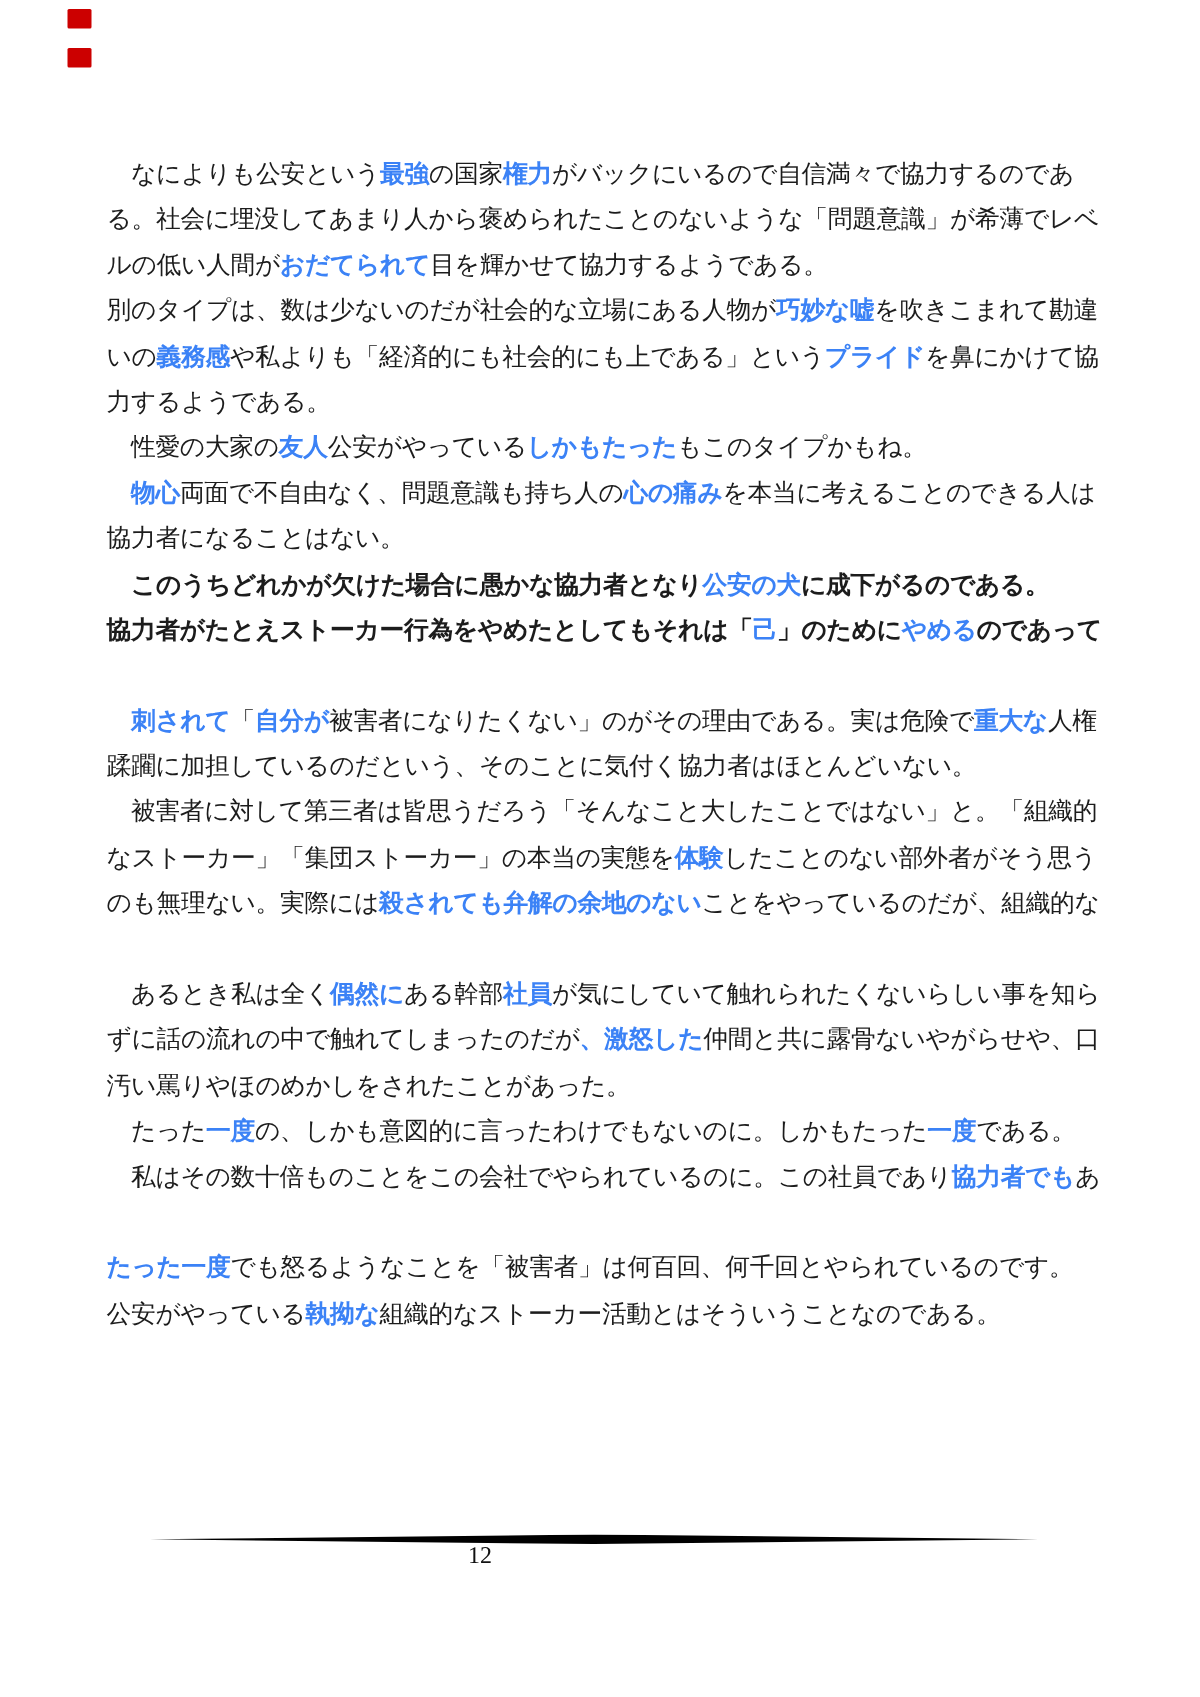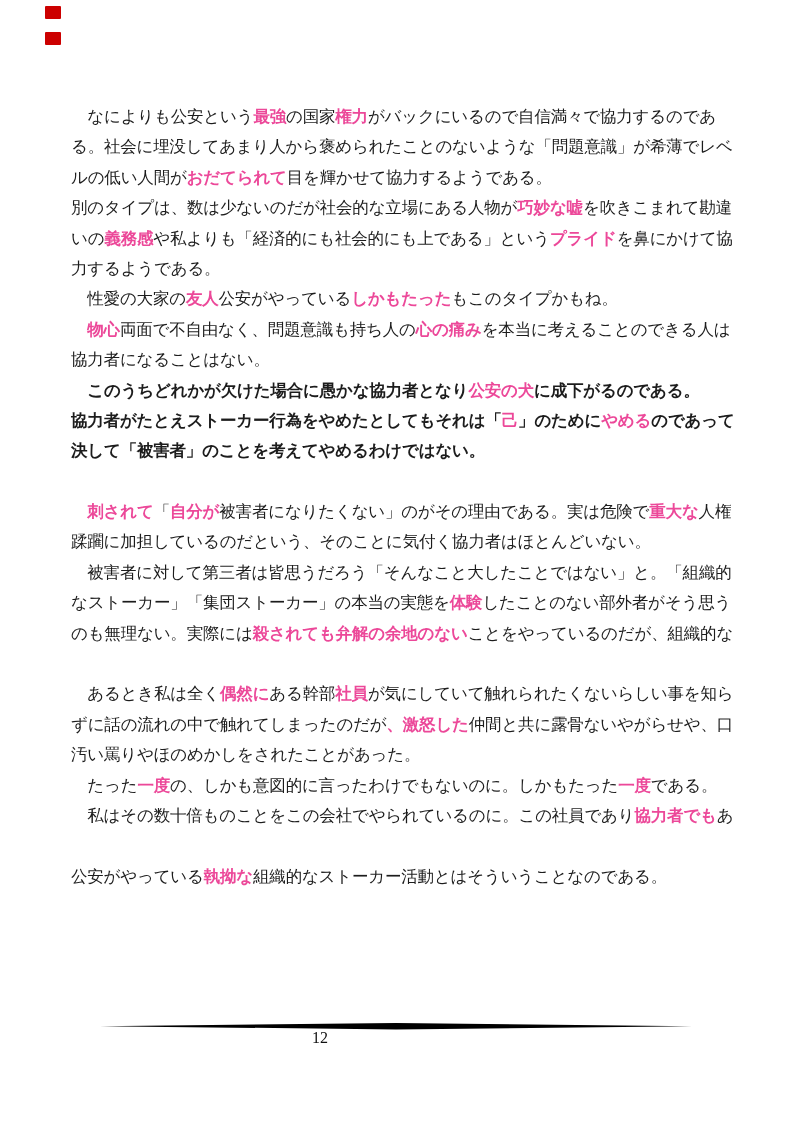--- a/index.html
+++ b/index.html
@@ -24,21 +24,21 @@
   .line{
     height:30.4px;
     line-height:30.4px;
     font-size:16.5px;
     white-space:nowrap;
     letter-spacing:-0.2px;
   }
   .line.blank{}
   .line.bold{font-weight:bold;}
   .seg{color:#1c1c1c;}
-  .seg.red{color:#ec4899;font-weight:bold;}
+  .seg.red{color:#3b82f6;font-weight:bold;}
   .footer-rule{
     position:absolute;left:100px;top:1023px;
     width:592px;height:7px;
   }
   .footer-pagenum{
     position:absolute;left:0;top:1029px;width:640px;
     text-align:center;
     font-family:"Liberation Serif","DejaVu Serif",serif;
     font-size:16px;color:#111;
   }
@@ -56,34 +56,34 @@
     <div class="line"><span class="seg">る。社会に埋没してあまり人から褒められたことのないような「問題意識」が希薄でレベ</span></div>
     <div class="line"><span class="seg">ルの低い人間が</span><span class="seg red">おだてられて</span><span class="seg">目を輝かせて協力するようである。</span></div>
     <div class="line"><span class="seg">別のタイプは、数は少ないのだが社会的な立場にある人物が</span><span class="seg red">巧妙な嘘</span><span class="seg">を吹きこまれて勘違</span></div>
     <div class="line"><span class="seg">いの</span><span class="seg red">義務感</span><span class="seg">や私よりも「経済的にも社会的にも上である」という</span><span class="seg red">プライド</span><span class="seg">を鼻にかけて協</span></div>
     <div class="line"><span class="seg">力するようである。</span></div>
     <div class="line"><span class="seg">　性愛の大家の</span><span class="seg red">友人</span><span class="seg">公安がやっている</span><span class="seg red">しかもたった</span><span class="seg">もこのタイプかもね。</span></div>
     <div class="line"><span class="seg">　</span><span class="seg red">物心</span><span class="seg">両面で不自由なく、問題意識も持ち人の</span><span class="seg red">心の痛み</span><span class="seg">を本当に考えることのできる人は</span></div>
     <div class="line"><span class="seg">協力者になることはない。</span></div>
     <div class="line bold"><span class="seg">　このうちどれかが欠けた場合に愚かな協力者となり</span><span class="seg red">公安の犬</span><span class="seg">に成下がるのである。</span></div>
     <div class="line bold"><span class="seg">協力者がたとえストーカー行為をやめたとしてもそれは「</span><span class="seg red">己</span><span class="seg">」のために</span><span class="seg red">やめる</span><span class="seg">のであって</span></div>
-    <div class="line bold"><span class="seg">決して「被害者」のことを考えてやめるわけではない。</span></div>
     <div class="line blank"></div>
     <div class="line"><span class="seg">　</span><span class="seg red">刺されて</span><span class="seg">「</span><span class="seg red">自分が</span><span class="seg">被害者になりたくない」のがその理由である。実は危険で</span><span class="seg red">重大な</span><span class="seg">人権</span></div>
     <div class="line"><span class="seg">蹂躙に加担しているのだという、そのことに気付く協力者はほとんどいない。</span></div>
     <div class="line"><span class="seg">　被害者に対して第三者は皆思うだろう「そんなこと大したことではない」と。「組織的</span></div>
     <div class="line"><span class="seg">なストーカー」「集団ストーカー」の本当の実態を</span><span class="seg red">体験</span><span class="seg">したことのない部外者がそう思う</span></div>
     <div class="line"><span class="seg">のも無理ない。実際には</span><span class="seg red">殺されても弁解の余地のない</span><span class="seg">ことをやっているのだが、組織的な</span></div>
     <div class="line blank"></div>
     <div class="line"><span class="seg">　あるとき私は全く</span><span class="seg red">偶然に</span><span class="seg">ある幹部</span><span class="seg red">社員</span><span class="seg">が気にしていて触れられたくないらしい事を知ら</span></div>
     <div class="line"><span class="seg">ずに話の流れの中で触れてしまったのだが</span><span class="seg red">、激怒した</span><span class="seg">仲間と共に露骨ないやがらせや、口</span></div>
     <div class="line"><span class="seg">汚い罵りやほのめかしをされたことがあった。</span></div>
     <div class="line"><span class="seg">　たった</span><span class="seg red">一度</span><span class="seg">の、しかも意図的に言ったわけでもないのに。しかもたった</span><span class="seg red">一度</span><span class="seg">である。</span></div>
     <div class="line"><span class="seg">　私はその数十倍ものことをこの会社でやられているのに。この社員であり</span><span class="seg red">協力者でも</span><span class="seg">あ</span></div>
     <div class="line blank"></div>
+    <div class="line"><span class="seg red">たった一度</span><span class="seg">でも怒るようなことを「被害者」は何百回、何千回とやられているのです。</span></div>
     <div class="line"><span class="seg">公安がやっている</span><span class="seg red">執拗な</span><span class="seg">組織的なストーカー活動とはそういうことなのである。</span></div>
   </div>
 
 <svg class="footer-rule" viewBox="0 0 592 7" preserveAspectRatio="none">
   <polygon points="0,3.2 296,0 592,3.2 296,6.4" fill="#000000"></polygon>
 </svg>
 
 <div class="footer-pagenum">12</div>
 
 </body></html>

